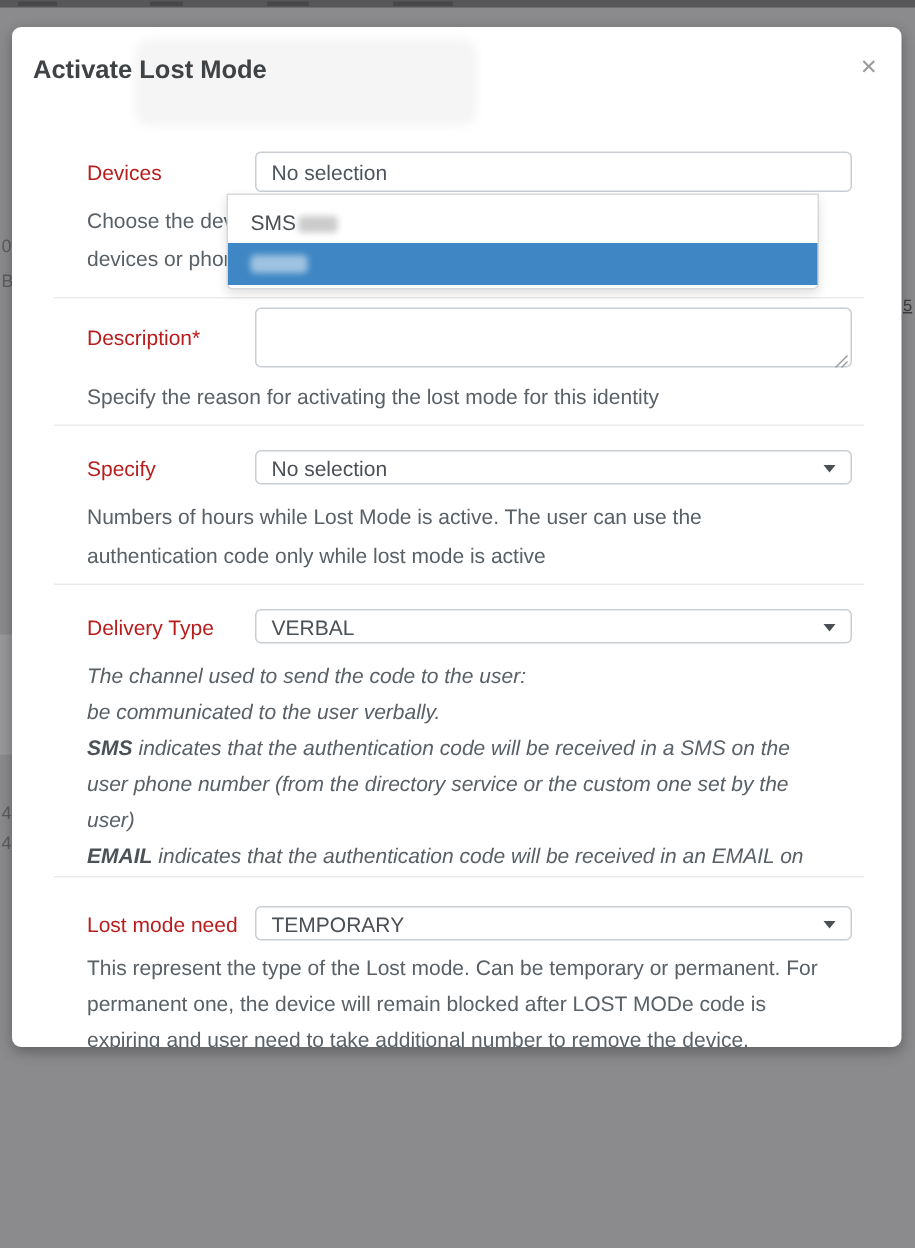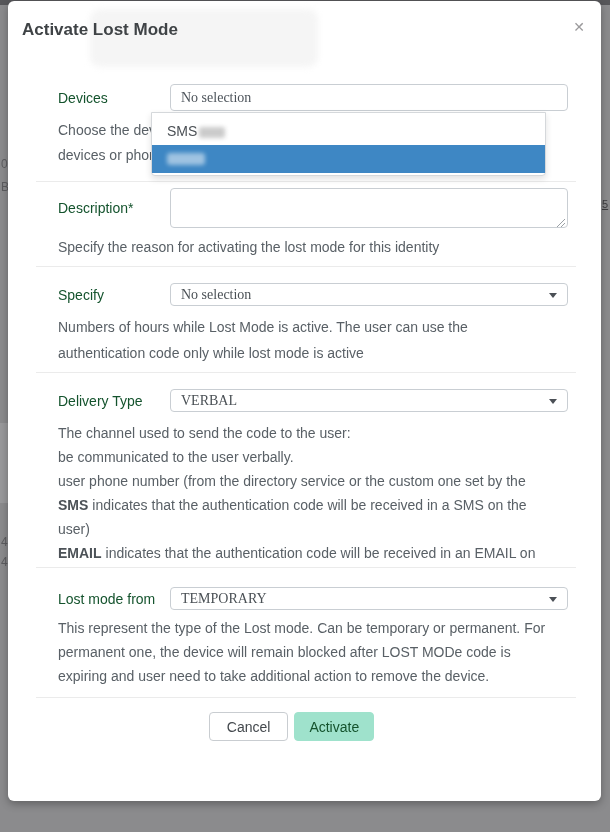--- a/index.html
+++ b/index.html
@@ -17,40 +17,40 @@
     color:#454a4f;
   }
   
   .bg-topbar{position:absolute;top:0;left:0;width:610px;height:5px;background:var(--top-bar-gray);}
   .bg-topbar .mark{position:absolute;top:1px;height:3px;background:#47474a;}
   .bg-frag{position:absolute;font-size:12px;color:#5d5d60;z-index:1;line-height:12px;}
   .bg-frag-right{color:#3d3d40;font-size:11px;text-decoration:underline;}
   .bg-lightrow{position:absolute;left:0;top:423px;width:8px;height:80px;background:#99999b;}
   
   .modal{
-    position:absolute;left:8px;top:1px;width:593px;height:800px;
+    position:absolute;left:8px;top:18px;width:593px;height:680px;
     background:#ffffff;border-radius:6px;z-index:2;
     box-shadow:0 3px 9px rgba(0,0,0,.3);
     overflow:hidden;
   }
   .modal-header{position:relative;padding:16px 16px 0 14px;height:42px;}
   .header-blur-patch{
     position:absolute;left:82px;top:8px;width:228px;height:58px;
     background:#f5f5f5;border-radius:10px;filter:blur(3px);
   }
   .modal-title{position:relative;font-size:17px;font-weight:700;color:#3f4346;line-height:26px;}
   .modal-close{
     position:absolute;top:18px;right:16px;font-size:14px;font-weight:700;color:#9b9a9c;
     background:none;border:none;cursor:pointer;line-height:16px;font-family:inherit;
   }
   .modal-body{padding:41px 25px 0 28px;font-size:14px;}
   .section{padding-left:22px;position:relative;}
   .frow{display:flex;align-items:center;}
-  .flabel{width:112px;flex-shrink:0;color:#14532d;font-size:14px;}
-  .fctrl{width:398px;font-family:Liberation Serif, serif;}
+  .flabel{width:112px;flex-shrink:0;color:#b91c1c;font-size:14px;}
+  .fctrl{width:398px;}
   .text-input{
     width:398px;height:27px;border:1px solid #c9ced3;border-radius:4px;
     padding:0 10px;font-size:14px;color:#4d545b;font-family:inherit;background:#fff;outline:none;
   }
   .text-input::placeholder{color:#4d545b;opacity:1;}
   .fake-select{
     width:398px;height:23px;border:1px solid #c9ced3;border-radius:4px;background:#fff;
     display:flex;align-items:center;padding:0 10px;font-size:14px;color:#4a5055;
     position:relative;cursor:pointer;
   }
@@ -80,21 +80,21 @@
   .blob{display:inline-block;border-radius:2px;filter:blur(2px);vertical-align:middle;}
   .blob-dark{width:26px;height:11px;background:#cbcbcb;margin-left:2px;}
   .blob-light{position:absolute;left:15px;top:8px;width:38px;height:12px;background:rgba(255,255,255,.5);border-radius:3px;}
   
   .modal-footer{display:flex;justify-content:center;gap:6px;padding:14px 26px 0 0;}
   .btn{font-family:inherit;font-size:14px;border-radius:4px;cursor:pointer;height:29px;}
   .btn-cancel{background:#fff;border:1px solid #c9cdd1;color:#43484d;padding:0 17px;}
   .btn-activate{background:var(--activate-bg);border:1px solid var(--activate-bg);color:#14532d;padding:0 14px;}
   
   .mt6{margin-top:6px;} .mt13{margin-top:13px;} .mt16{margin-top:16px;}
-  .mt19{margin-top:19px;} .mt9{margin-top:9px;} .mt2{margin-top:2px;} .mt8{margin-top:8px;}
+  .mt19{margin-top:19px;} .mt9{margin-top:9px;font-style:italic;} .mt2{margin-top:2px;} .mt8{margin-top:8px;}
 </style>
 </head>
 <body>
 
 <div class="bg-topbar">
   <div class="mark" style="left:12px;width:26px;"></div>
   <div class="mark" style="left:100px;width:22px;"></div>
   <div class="mark" style="left:178px;width:28px;"></div>
   <div class="mark" style="left:262px;width:40px;"></div>
 </div>
@@ -182,43 +182,43 @@
         <div class="fctrl">
           <div class="fake-select">
             <span>VERBAL</span>
             <span class="caret"></span>
           </div>
         </div>
       </div>
       <div class="help help-24 mt9">
         <div>The channel used to send the code to the user:</div>
         <div>be communicated to the user verbally.</div>
+        <div><span class="term">SMS</span><span>indicates that the authentication code will be received in a SMS on the</span></div>
         <div>user phone number (from the directory service or the custom one set by the</div>
-        <div><span class="term">SMS</span><span>indicates that the authentication code will be received in a SMS on the</span></div>
         <div>user)</div>
         <div><span class="term">EMAIL</span><span>indicates that the authentication code will be received in an EMAIL on</span></div>
       </div>
     </div>
 
     <hr class="divider mt2">
 
     <div class="section mt19">
       <div class="frow">
-        <span class="flabel">Lost mode from</span>
+        <span class="flabel">Lost mode need</span>
         <div class="fctrl">
           <div class="fake-select">
             <span>TEMPORARY</span>
             <span class="caret"></span>
           </div>
         </div>
       </div>
       <div class="help help-24 mt6">
         <div>This represent the type of the Lost mode. Can be temporary or permanent. For</div>
         <div>permanent one, the device will remain blocked after LOST MODe code is</div>
-        <div>expiring and user need to take additional action to remove the device.</div>
+        <div>expiring and user need to take additional number to remove the device.</div>
       </div>
     </div>
 
     <hr class="divider mt9">
   </div>
 
   <div class="modal-footer">
     <button class="btn btn-cancel">Cancel</button>
     <button class="btn btn-activate">Activate</button>
   </div>

